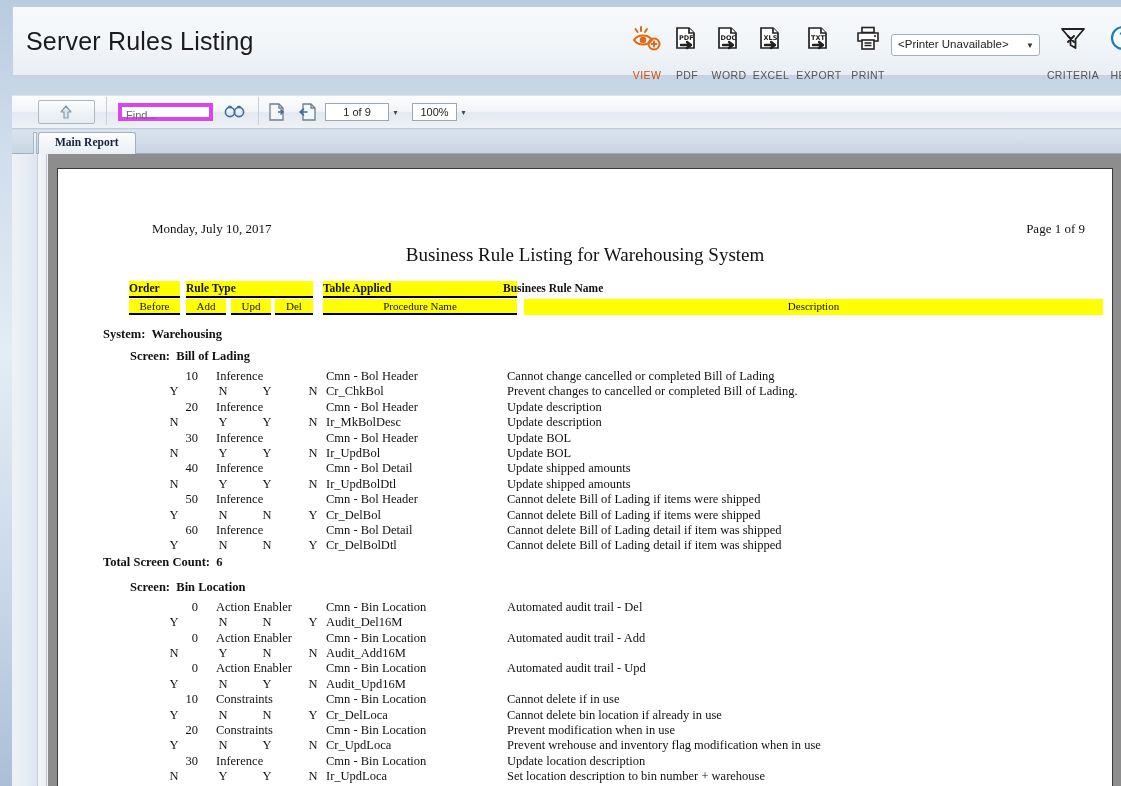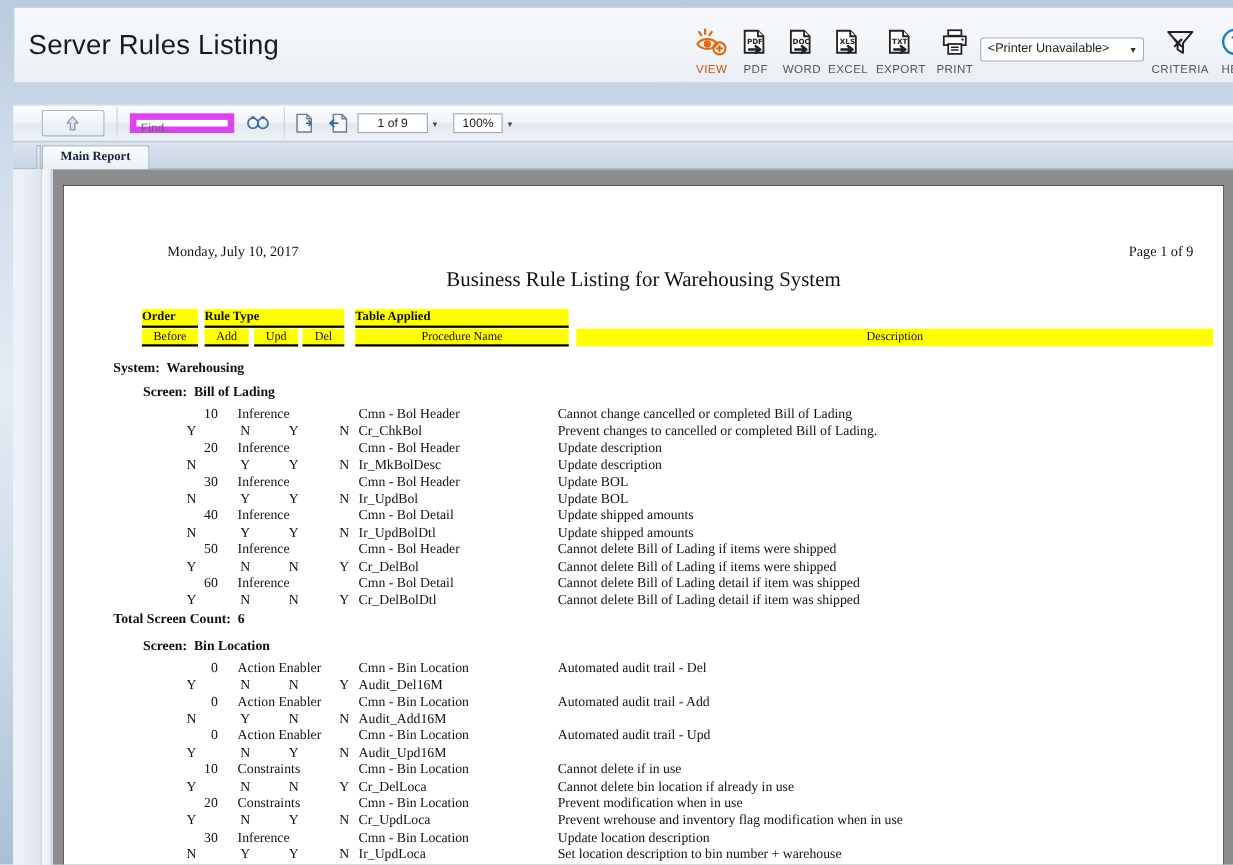--- a/index.html
+++ b/index.html
@@ -19,21 +19,21 @@
   }
   .apptitle{
     position:absolute;left:13px;top:20px;font-size:25px;color:#1b1b1b;
     font-family:"Liberation Sans", sans-serif;font-weight:400;letter-spacing:.2px;
     white-space:nowrap;
   }
 
   
   .tbtn{position:absolute;top:18px;width:54px;text-align:center;cursor:default;}
   .tbtn .glyph{height:30px;display:block;}
-  .tbtn .lbl{display:block;font-size:10.5px;color:#555;margin-top:2px;letter-spacing:.4px;}
+  .tbtn .lbl{display:block;font-size:10.5px;color:#555;margin-top:14px;letter-spacing:.4px;}
   .tbtn.view .lbl{color:#d1500d;}
   svg{display:inline-block;vertical-align:top;}
 
   .printer-select{
     position:absolute;left:878px;top:27px;width:149px;height:22px;
     background:#fff;border:1px solid #9fb0bf;border-radius:3px;
     font-size:11.5px;color:#222;box-sizing:border-box;
     padding:3px 18px 0 6px;white-space:nowrap;overflow:hidden;
   }
   .printer-select .caret{position:absolute;right:5px;top:6px;font-size:8px;color:#333;}
@@ -41,21 +41,21 @@
   
   .cr-toolbar{
     position:absolute;left:12px;top:95px;width:1109px;height:34px;
     background:linear-gradient(to bottom,#fdfdfe 0%,#f1f4f8 48%,#e3e9f0 52%,#eef2f6 100%);
     border-top:1px solid #dfe6ee;border-bottom:1px solid #c2ccd8;
     box-sizing:border-box;
   }
   .sep{position:absolute;top:2px;width:1px;height:28px;background:#c8d1da;}
   .findbox{
     position:absolute;left:118px;top:103px;width:95px;height:18px;
-    background:#fff;border:6px solid #d946ef;box-sizing:border-box;
+    background:#fff;border:4px solid #d946ef;box-sizing:border-box;
     font-size:11px;color:#666;padding:2px 0 0 4px;
   }
   .pagebox{
     position:absolute;left:325px;top:103px;width:64px;height:18px;
     background:#fff;border:1px solid #9aa7b4;box-sizing:border-box;
     font-size:11px;color:#222;text-align:center;padding-top:2px;
   }
   .zoombox{
     position:absolute;left:412px;top:103px;width:45px;height:18px;
     background:#fff;border:1px solid #9aa7b4;box-sizing:border-box;
@@ -319,20 +319,23 @@
 
           <div class="hdr bd" style="left:71px;top:112px;width:51px;height:17px;">
             <div class="hdr-c">Order</div>
           </div>
           <div class="hdr bd" style="left:128px;top:112px;width:127px;height:17px;">
             <div class="hdr-c">Rule Type</div>
           </div>
           <div class="hdr bd" style="left:265px;top:112px;width:194px;height:17px;">
             <div class="hdr-c">Table Applied</div>
           </div>
+          <div style="position:absolute;left:445px;top:112px;width:600px;height:17px;">
+            <div class="hdr-c">Businees Rule Name</div>
+          </div>
 
           <div class="hdr bd" style="left:71px;top:130px;width:51px;height:16px;">
             <div class="hdr-n">Before</div>
           </div>
           <div class="hdr bd" style="left:128px;top:130px;width:40px;height:16px;">
             <div class="hdr-n">Add</div>
           </div>
           <div class="hdr bd" style="left:173px;top:130px;width:40px;height:16px;">
             <div class="hdr-n">Upd</div>
           </div>

